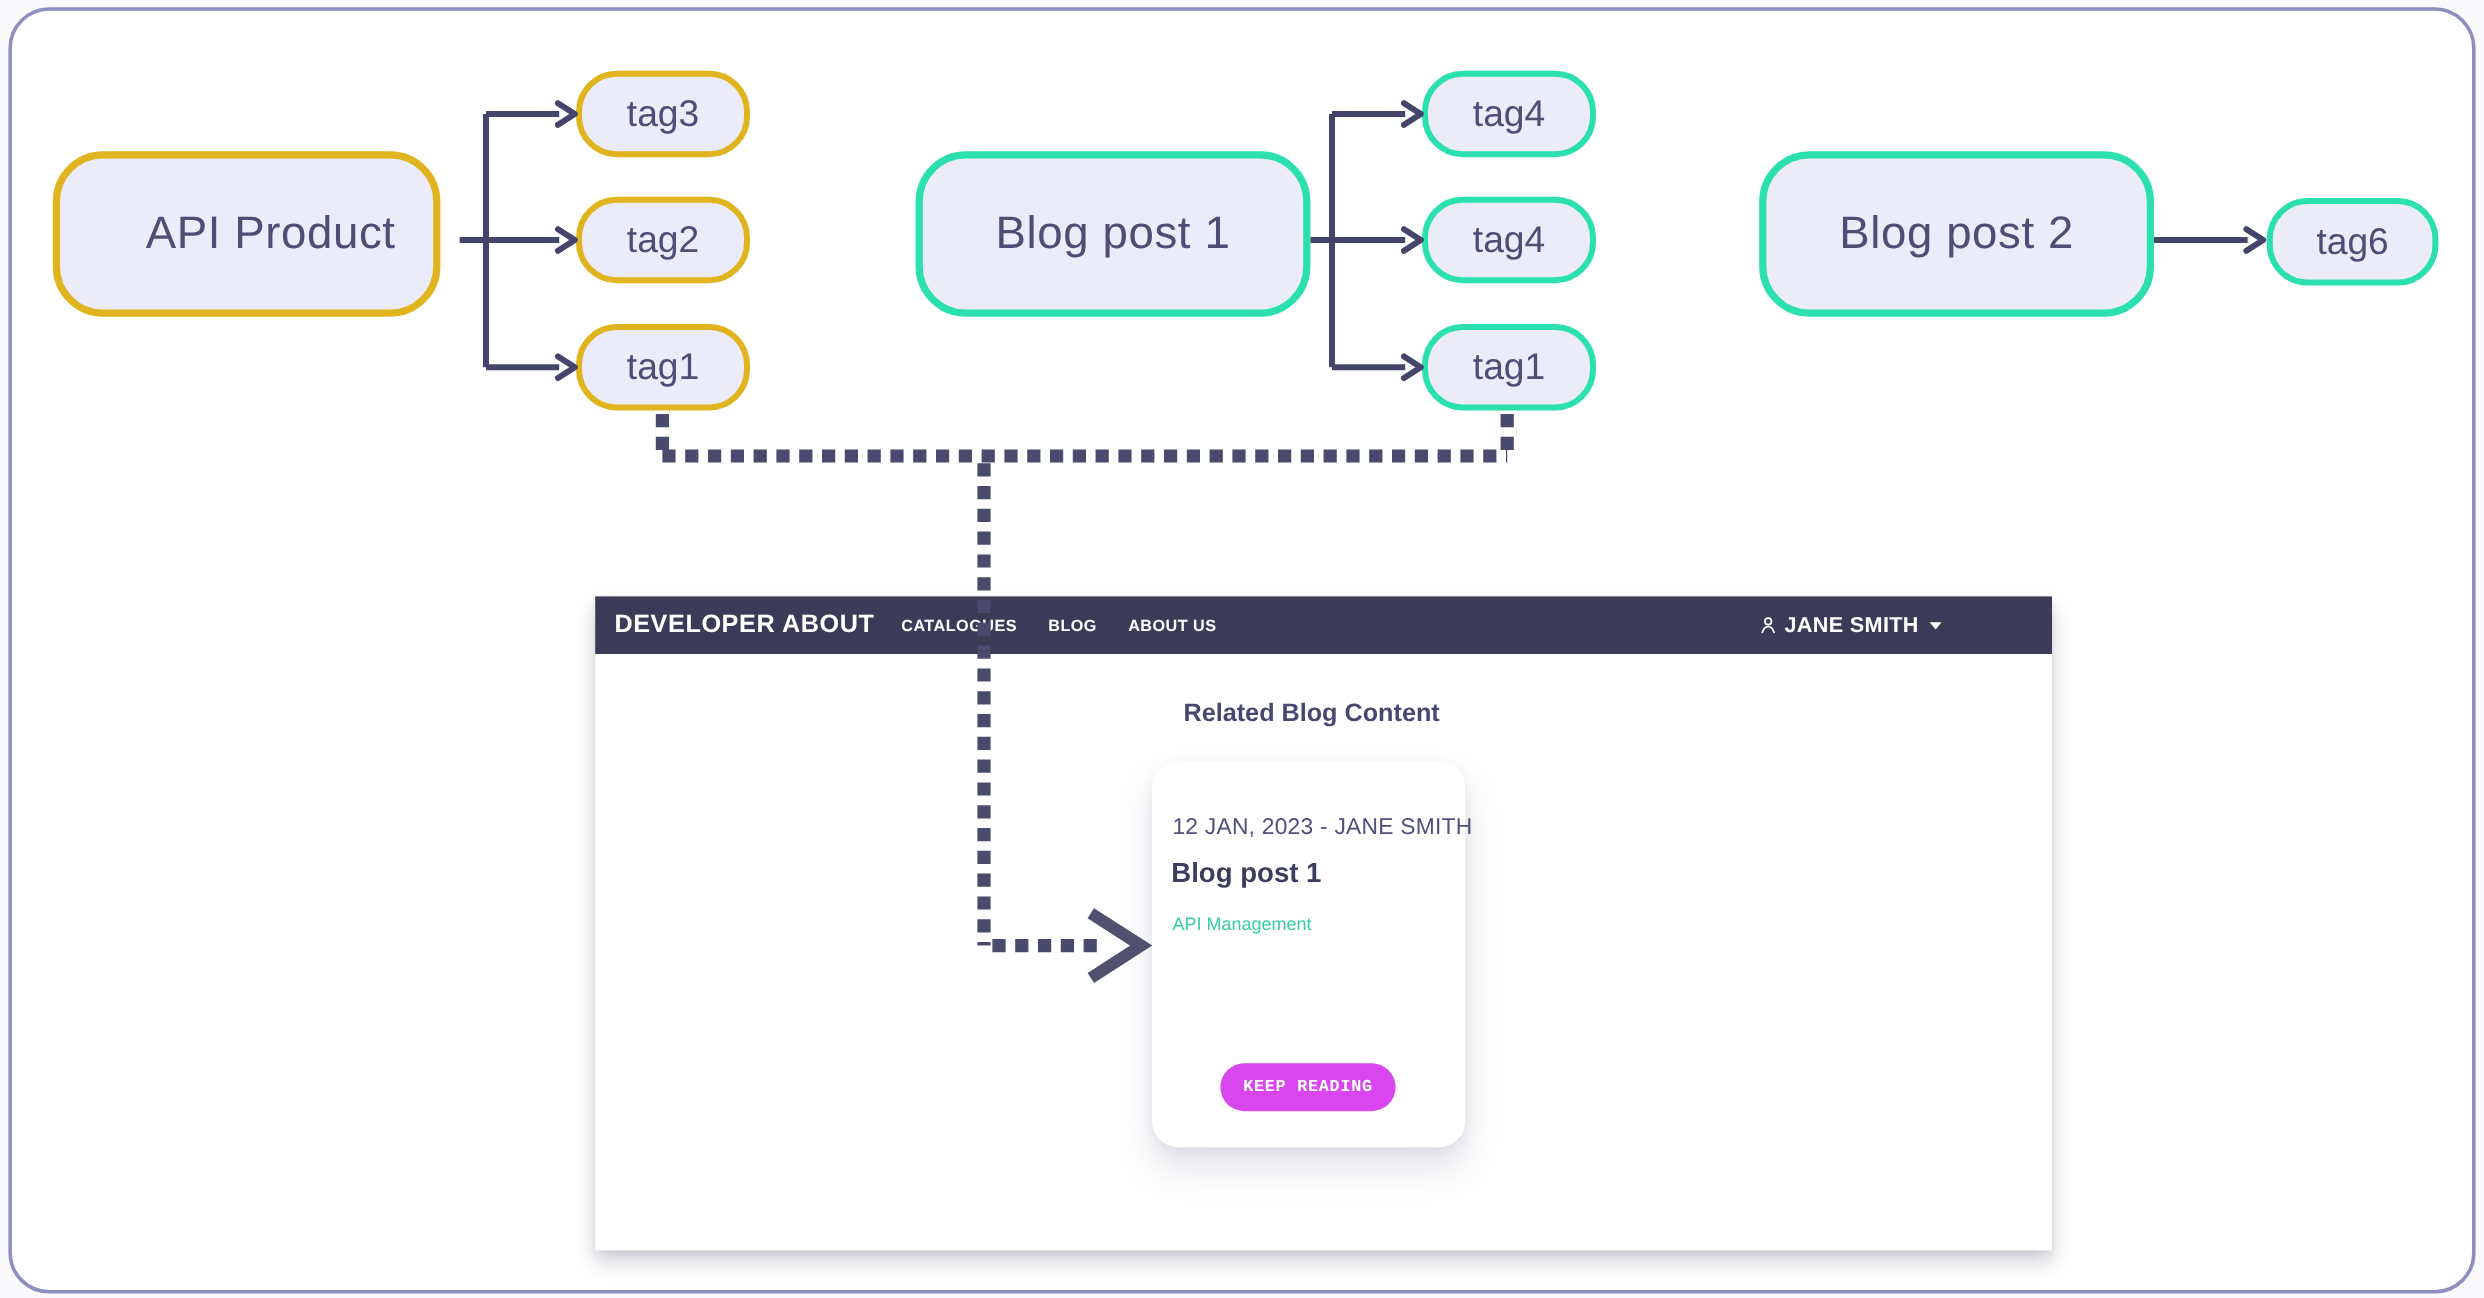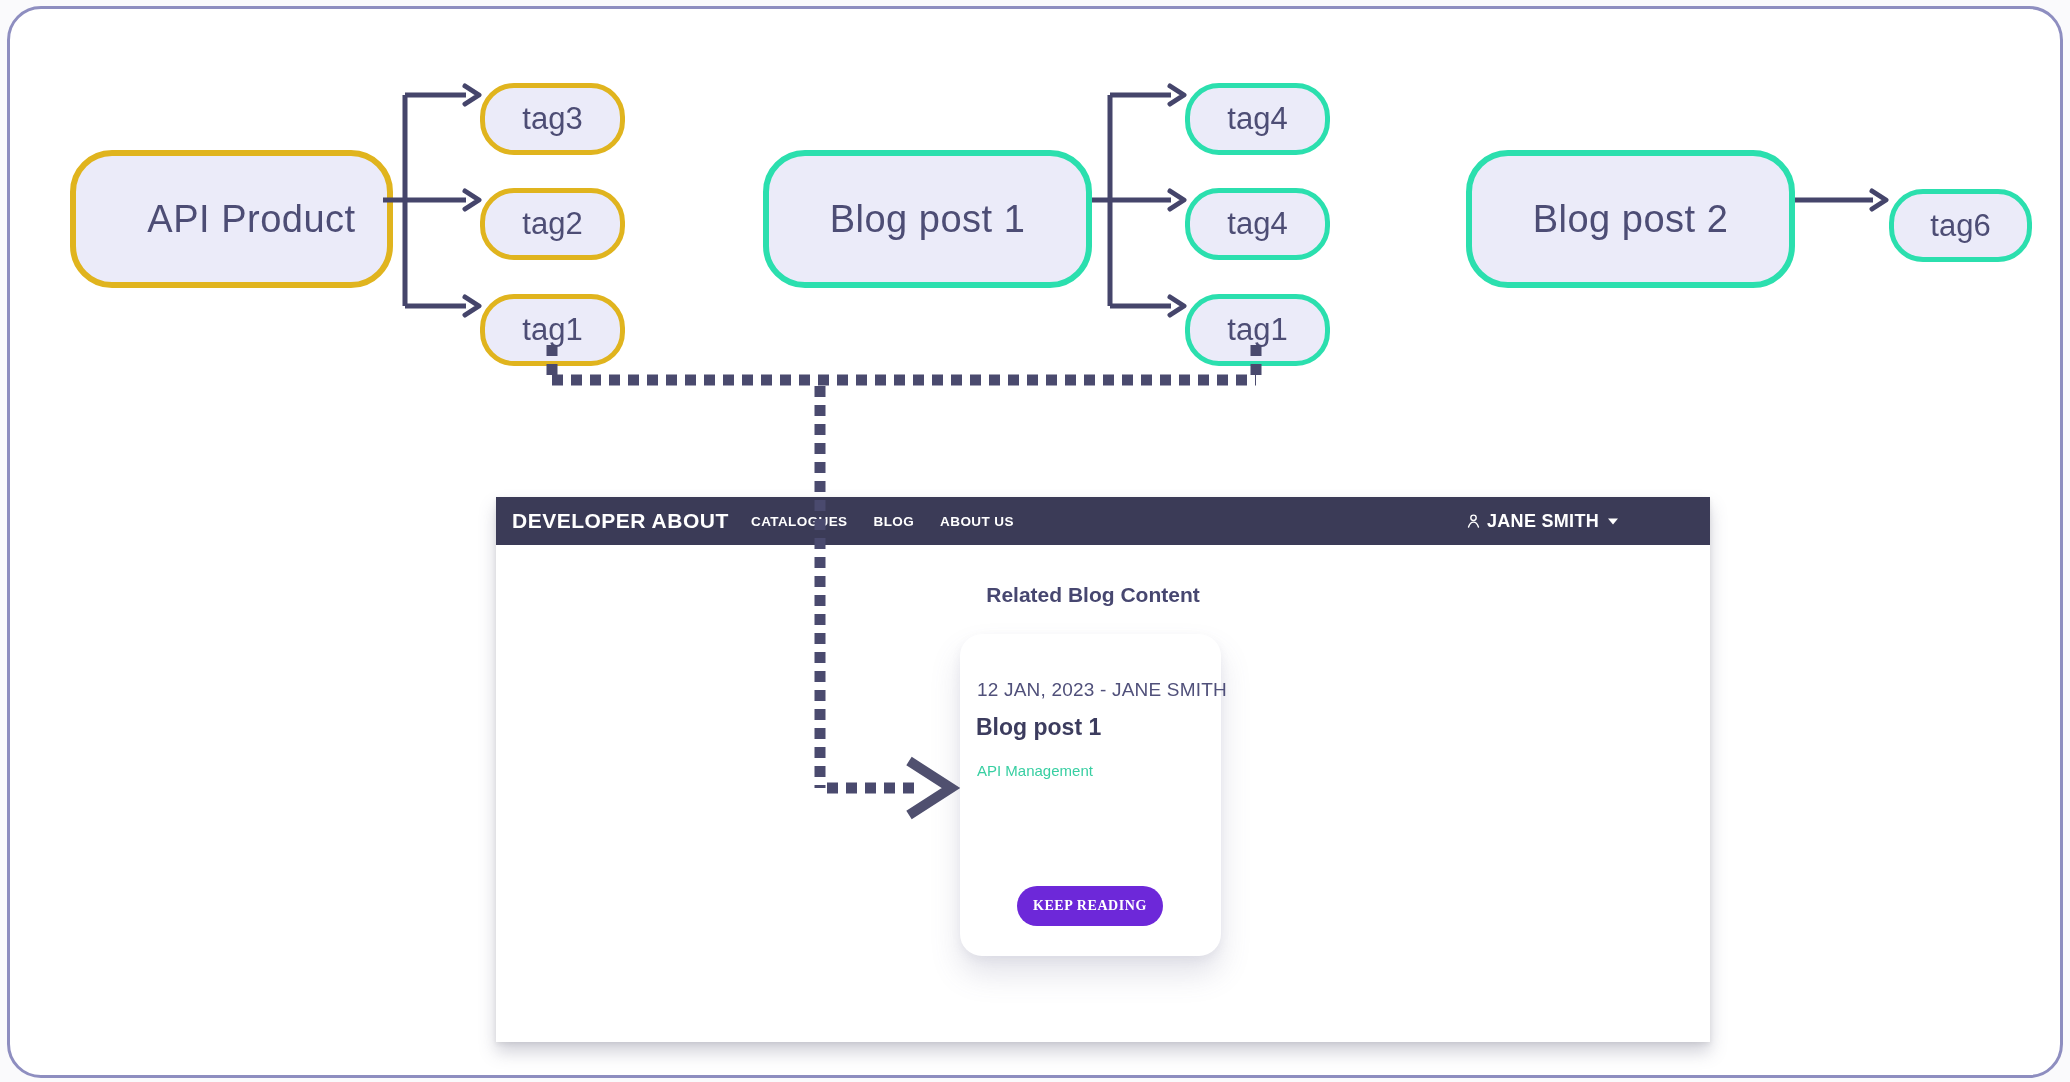--- a/index.html
+++ b/index.html
@@ -1,26 +1,26 @@
 <!DOCTYPE html>
 <html><head>
 <meta charset="utf-8">
 <style>
   html,body{margin:0;padding:0;background:#fafafc;font-family:"Liberation Sans","DejaVu Sans",sans-serif;}
   .stage{position:relative;width:2070px;height:1082px;overflow:hidden;}
   .canvas{position:absolute;left:7px;top:6px;width:2050px;height:1066px;background:#ffffff;
           border:3px solid #8e8ec0;border-radius:34px;}
   
   .node,.tag{position:absolute;display:flex;align-items:center;justify-content:center;
-             background:#ebebf9;color:#4d4d75;z-index:2;box-sizing:border-box;margin-top:24px;}
+             background:#ebebf9;color:#4d4d75;z-index:2;box-sizing:border-box;}
   .node{width:323px;height:138px;border-radius:42px;border:6px solid;font-size:38px;font-weight:500;letter-spacing:.5px;}
   .tag{width:145px;height:72px;border-radius:34px;border:5px solid;font-size:31px;font-weight:500;}
   .gold{border-color:#e0b41e;}
   .teal{border-color:#2bdfae;}
-  #n-api{left:60px;top:117px;padding-left:40px;}
+  #n-api{left:34px;top:117px;padding-left:40px;}
   #n-blog1{left:753px;top:117px;width:329px;}
   #n-blog2{left:1456px;top:117px;width:329px;}
   #t-tag3{left:470px;top:50px;}
   #t-tag2{left:470px;top:155px;}
   #t-tag1l{left:470px;top:261px;}
   #t-tag4a{left:1175px;top:50px;}
   #t-tag4b{left:1175px;top:155px;}
   #t-tag1r{left:1175px;top:261px;}
   #t-tag6{left:1879px;top:156px;width:143px;height:73px;}
   
@@ -38,22 +38,22 @@
   .caret{width:0;height:0;border-left:5px solid transparent;border-right:5px solid transparent;
          border-top:6px solid #ffffff;margin-left:4px;}
   .section-title{position:absolute;left:447px;top:86px;width:300px;text-align:center;
                  color:#474770;font-size:21px;font-weight:600;}
   .card{position:absolute;left:464px;top:137px;width:261px;height:322px;background:#fff;border-radius:22px;
         box-shadow:0 18px 30px rgba(100,100,140,.18),0 4px 10px rgba(100,100,140,.08);}
   .card-meta{position:absolute;left:17px;top:45px;font-size:19px;color:#50507a;letter-spacing:.2px;white-space:nowrap;}
   .card-title{position:absolute;left:16px;top:80px;font-size:23px;font-weight:700;color:#3c3c5e;}
   .card-taglink{position:absolute;left:17px;top:128px;font-size:15px;color:#38cfa2;text-decoration:none;cursor:pointer;}
   .card-cta{position:absolute;left:57px;top:252px;width:146px;height:40px;border:none;border-radius:20px;
-            background:#6d28d9;color:#ffffff;font-size:14px;font-weight:700;letter-spacing:.6px;
-            font-family:Liberation Serif, serif;cursor:pointer;}
+            background:#d946ef;color:#ffffff;font-size:14px;font-weight:700;letter-spacing:.6px;
+            font-family:Liberation Mono, monospace;cursor:pointer;}
 </style>
 </head>
 <body>
 
 <div class="stage">
   <div class="canvas">
 
     <div class="node gold" id="n-api">API Product</div>
     <div class="tag gold" id="t-tag3">tag3</div>
     <div class="tag gold" id="t-tag2">tag2</div>

